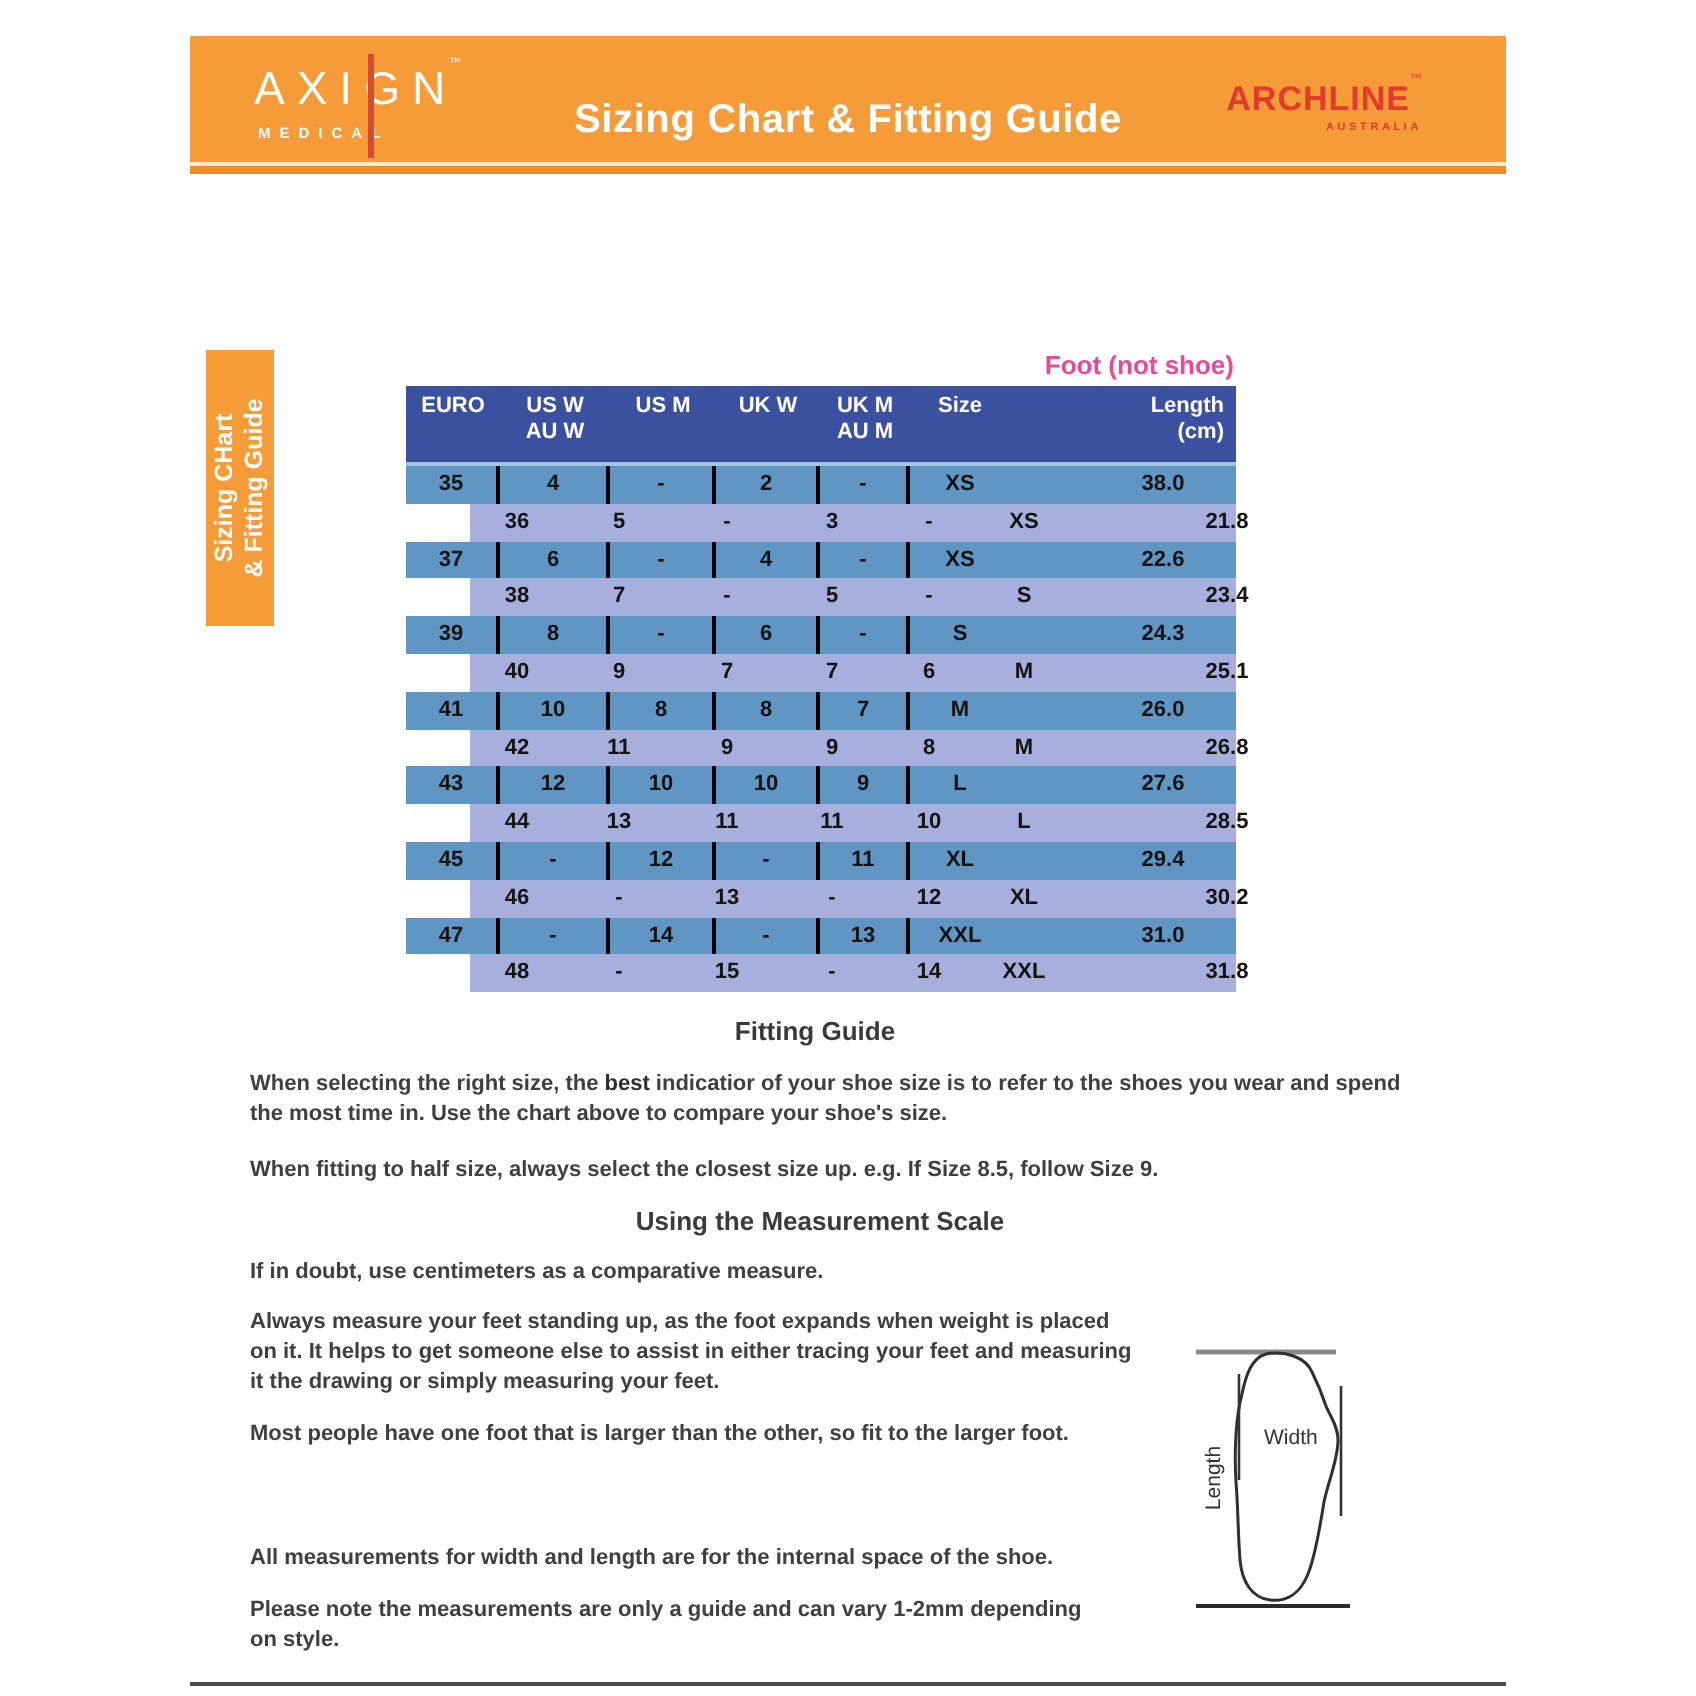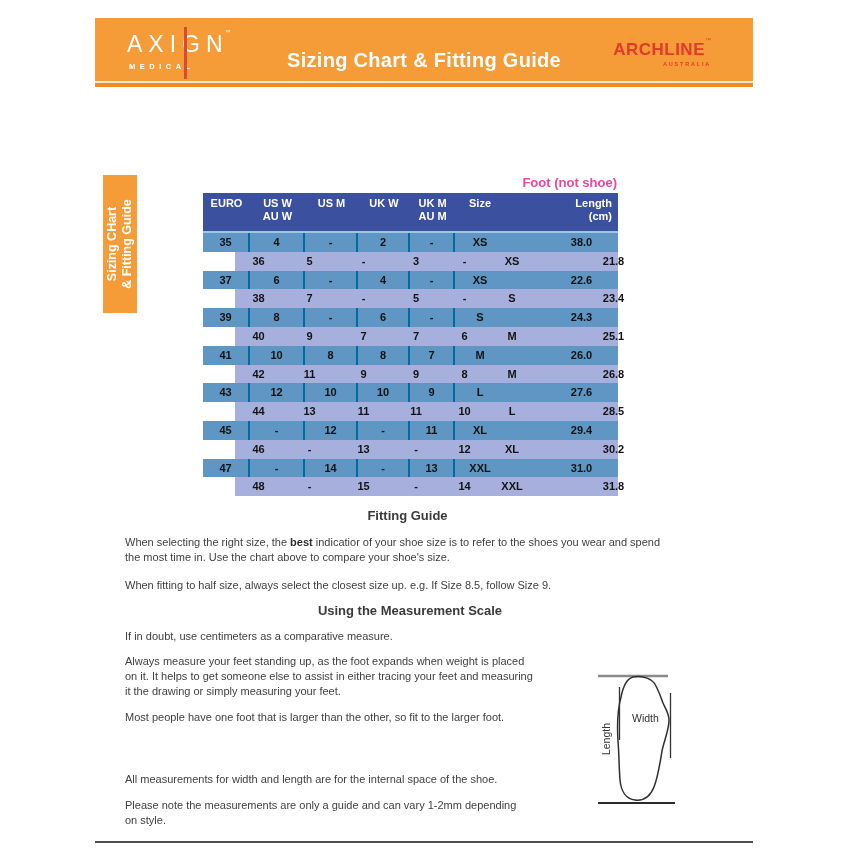--- a/index.html
+++ b/index.html
@@ -36,25 +36,25 @@
 
   .sizing-table { position:absolute; left:203px; top:193px; width:415px; font-size:11px; font-weight:bold; }
   .thead { display:grid; grid-template-columns:47px 55px 53px 52px 45px 50px 40px 73px;
        background:#3B509E; color:#fff; height:40px; border-bottom:2px solid #9FC7E2; }
   .thead .hcell { text-align:center; padding-top:4px; line-height:13px; white-space:pre-line; }
   .thead .hcell.right { text-align:right; padding-right:6px; }
   .trow { display:grid; grid-template-columns:47px 55px 53px 52px 45px 50px 40px 73px; height:18.8px; }
   .trow.blue { background:#6096C3; }
   .trow.light { background:#A7B0DD;margin-left:32px; }
   .tcell { text-align:center; line-height:18.8px; color:#131313; }
-  .trow.blue .tcell:nth-child(-n+5) { border-right:2px solid #0369a1; }
+  .trow.blue .tcell:nth-child(-n+5) { border-right:2px solid #000000; }
 
   
   .sec-heading { position:absolute; text-align:center; font-size:13px; font-weight:bold; color:#3a3a3a; }
-  .para { position:absolute; font-size:11px; line-height:15px; color:#3F3F3F; white-space:pre-line; }
+  .para { position:absolute; font-size:11px; line-height:15px; color:#3F3F3F; white-space:pre-line;font-weight:bold; }
   .para b { color:#2e2e2e; }
 
   
   .foot-diagram { position:absolute; left:593px; top:653px; width:135px; height:155px; }
 
   
   .footer-rule { position:absolute; left:95px; top:841px; width:658px; height:2px; background:#4D4D4D; }
 </style>
 </head>
 <body>

